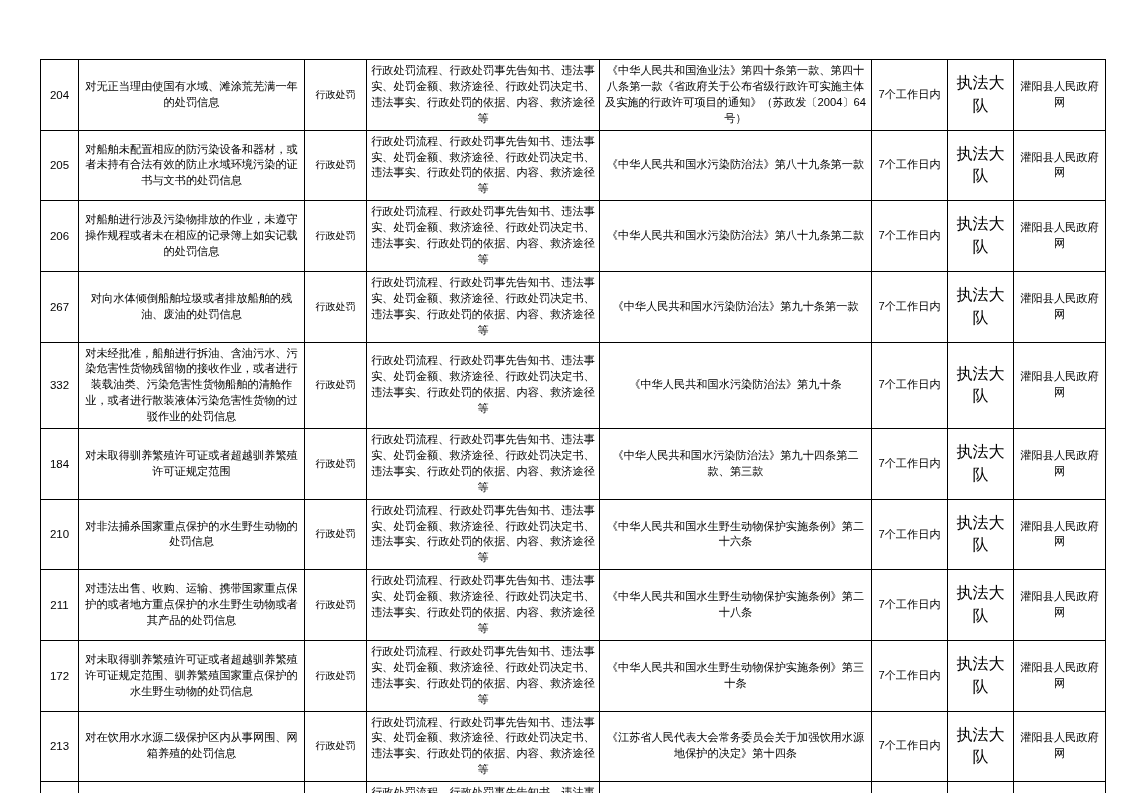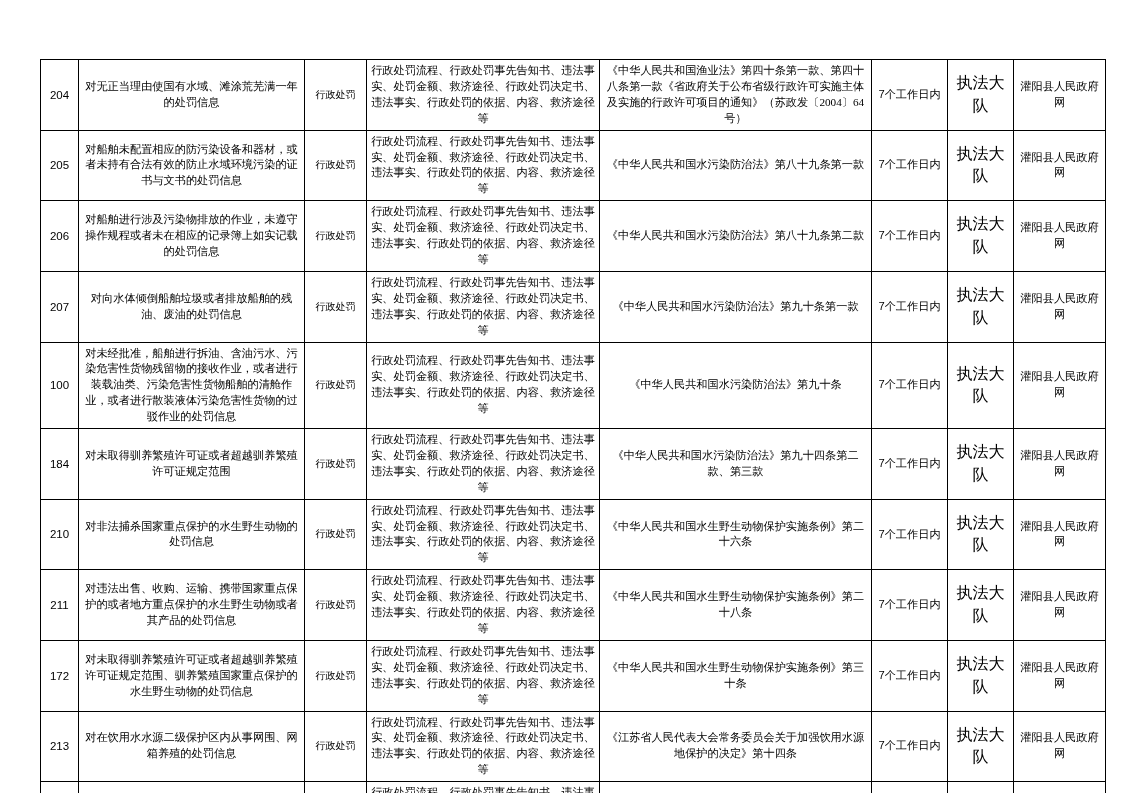--- a/index.html
+++ b/index.html
@@ -46,21 +46,21 @@
   col.c-proc   { width: 233px; }
   col.c-basis  { width: 272px; }
   col.c-days   { width: 76px; }
   col.c-org    { width: 66px; }
   col.c-site   { width: 92px; }
 
   .cell-no   { font-size: 11.5px; }
   .cell-item { font-size: 11.2px; text-align: center; }
   .cell-type { font-size: 10px; }
   .cell-proc { font-size: 11.2px; text-align: left; }
-  .cell-basis{ font-size: 11.2px; font-family: Liberation Serif, serif; }
+  .cell-basis{ font-size: 11.2px; }
   .cell-days { font-size: 11.2px; margin-left: 29px; }
   .cell-org  { font-size: 16px; }
   .cell-site { font-size: 11.2px; }
 </style>
 </head>
 <body>
 
 <div class="page">
   <div class="table-wrap">
     <table class="doc">
@@ -99,31 +99,31 @@
           <td class="cell-no">206</td>
           <td class="cell-item">对船舶进行涉及污染物排放的作业，未遵守操作规程或者未在相应的记录簿上如实记载的处罚信息</td>
           <td class="cell-type">行政处罚</td>
           <td class="cell-proc">行政处罚流程、行政处罚事先告知书、违法事实、处罚金额、救济途径、行政处罚决定书、违法事实、行政处罚的依据、内容、救济途径等</td>
           <td class="cell-basis">《中华人民共和国水污染防治法》第八十九条第二款</td>
           <td class="cell-days">7个工作日内</td>
           <td class="cell-org">执法大队</td>
           <td class="cell-site">灌阳县人民政府网</td>
         </tr>
         <tr>
-          <td class="cell-no">207</td>
+          <td class="cell-no">267</td>
           <td class="cell-item">对向水体倾倒船舶垃圾或者排放船舶的残油、废油的处罚信息</td>
           <td class="cell-type">行政处罚</td>
           <td class="cell-proc">行政处罚流程、行政处罚事先告知书、违法事实、处罚金额、救济途径、行政处罚决定书、违法事实、行政处罚的依据、内容、救济途径等</td>
           <td class="cell-basis">《中华人民共和国水污染防治法》第九十条第一款</td>
           <td class="cell-days">7个工作日内</td>
           <td class="cell-org">执法大队</td>
           <td class="cell-site">灌阳县人民政府网</td>
         </tr>
         <tr>
-          <td class="cell-no">100</td>
+          <td class="cell-no">332</td>
           <td class="cell-item">对未经批准，船舶进行拆油、含油污水、污染危害性货物残留物的接收作业，或者进行装载油类、污染危害性货物船舶的清舱作业，或者进行散装液体污染危害性货物的过驳作业的处罚信息</td>
           <td class="cell-type">行政处罚</td>
           <td class="cell-proc">行政处罚流程、行政处罚事先告知书、违法事实、处罚金额、救济途径、行政处罚决定书、违法事实、行政处罚的依据、内容、救济途径等</td>
           <td class="cell-basis">《中华人民共和国水污染防治法》第九十条</td>
           <td class="cell-days">7个工作日内</td>
           <td class="cell-org">执法大队</td>
           <td class="cell-site">灌阳县人民政府网</td>
         </tr>
         <tr>
           <td class="cell-no">184</td>

